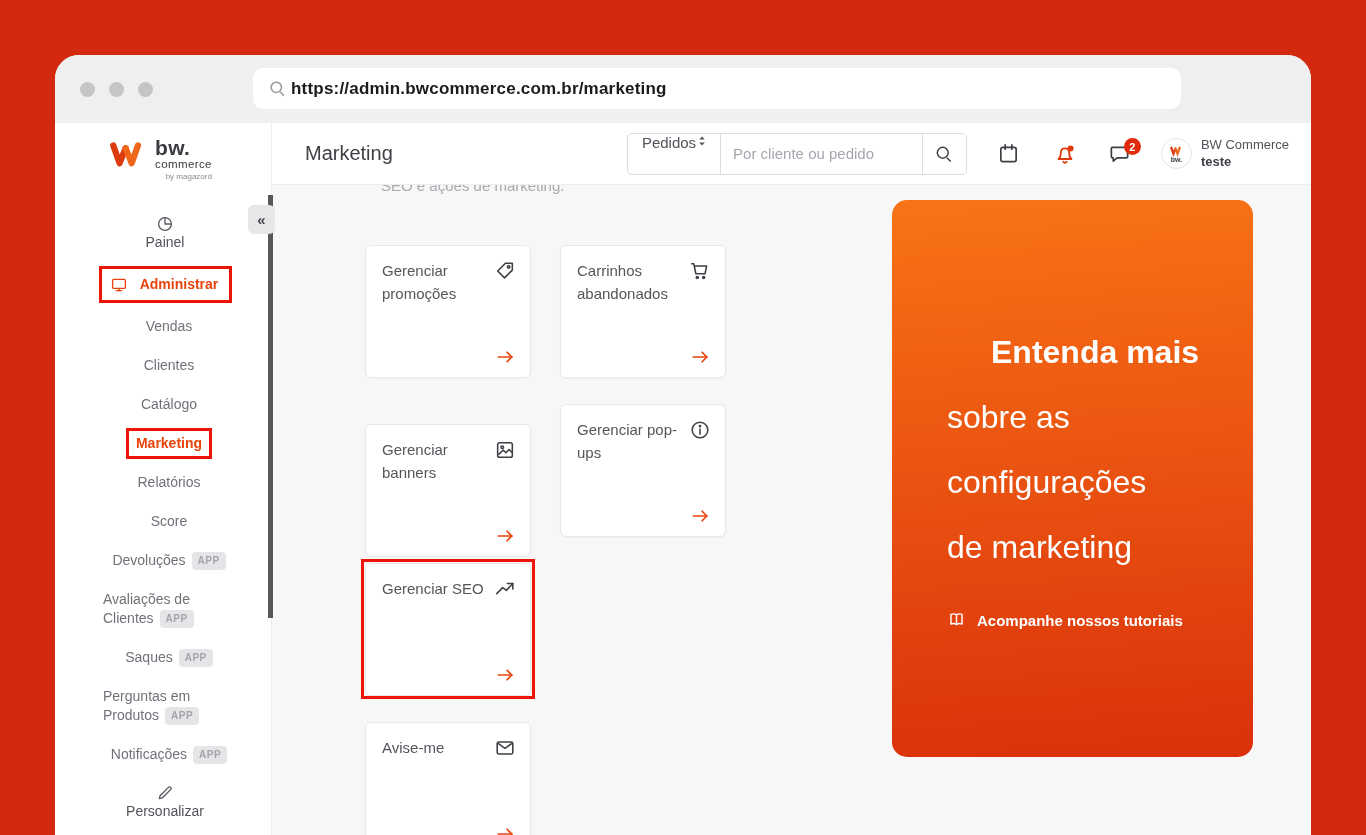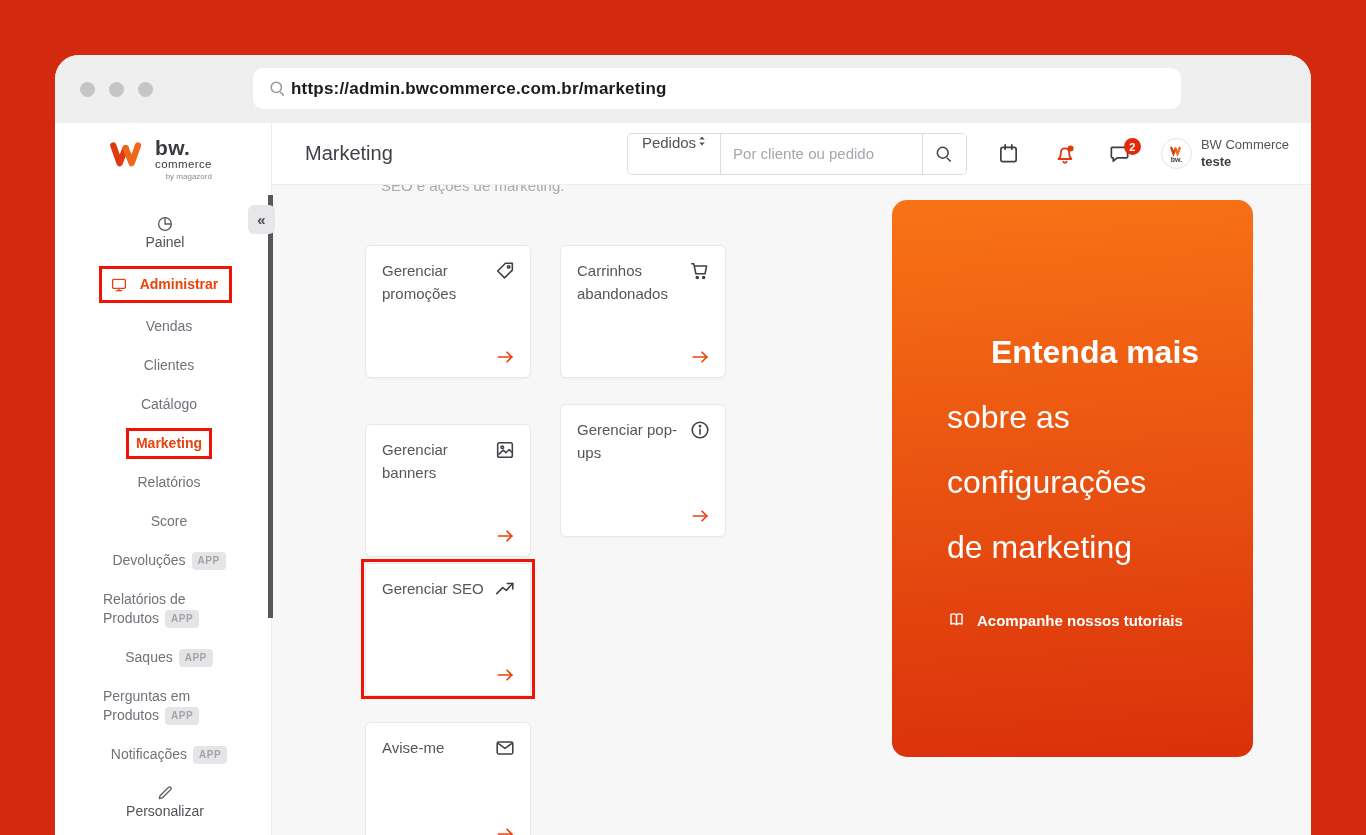--- a/index.html
+++ b/index.html
@@ -208,21 +208,21 @@
         <div class="mi mi-sub">
             <span class="lbl">Relatórios</span>
           </div>
         <div class="mi mi-sub">
             <span class="lbl">Score</span>
           </div>
         <div class="mi mi-sub">
             <span class="lbl"><span>Devoluções</span><span class="badge">APP</span></span>
           </div>
         <div class="mi mi-sub">
-            <span class="lbl"><span>Relatórios de Produtos</span><span class="badge">APP</span></span>
+            <span class="lbl"><span>Avaliações de Clientes</span><span class="badge">APP</span></span>
           </div>
         <div class="mi mi-sub">
             <span class="lbl"><span>Saques</span><span class="badge">APP</span></span>
           </div>
         <div class="mi mi-sub">
             <span class="lbl"><span>Perguntas em Produtos</span><span class="badge">APP</span></span>
           </div>
         <div class="mi mi-sub">
             <span class="lbl"><span>Notificações</span><span class="badge">APP</span></span>
           </div>

